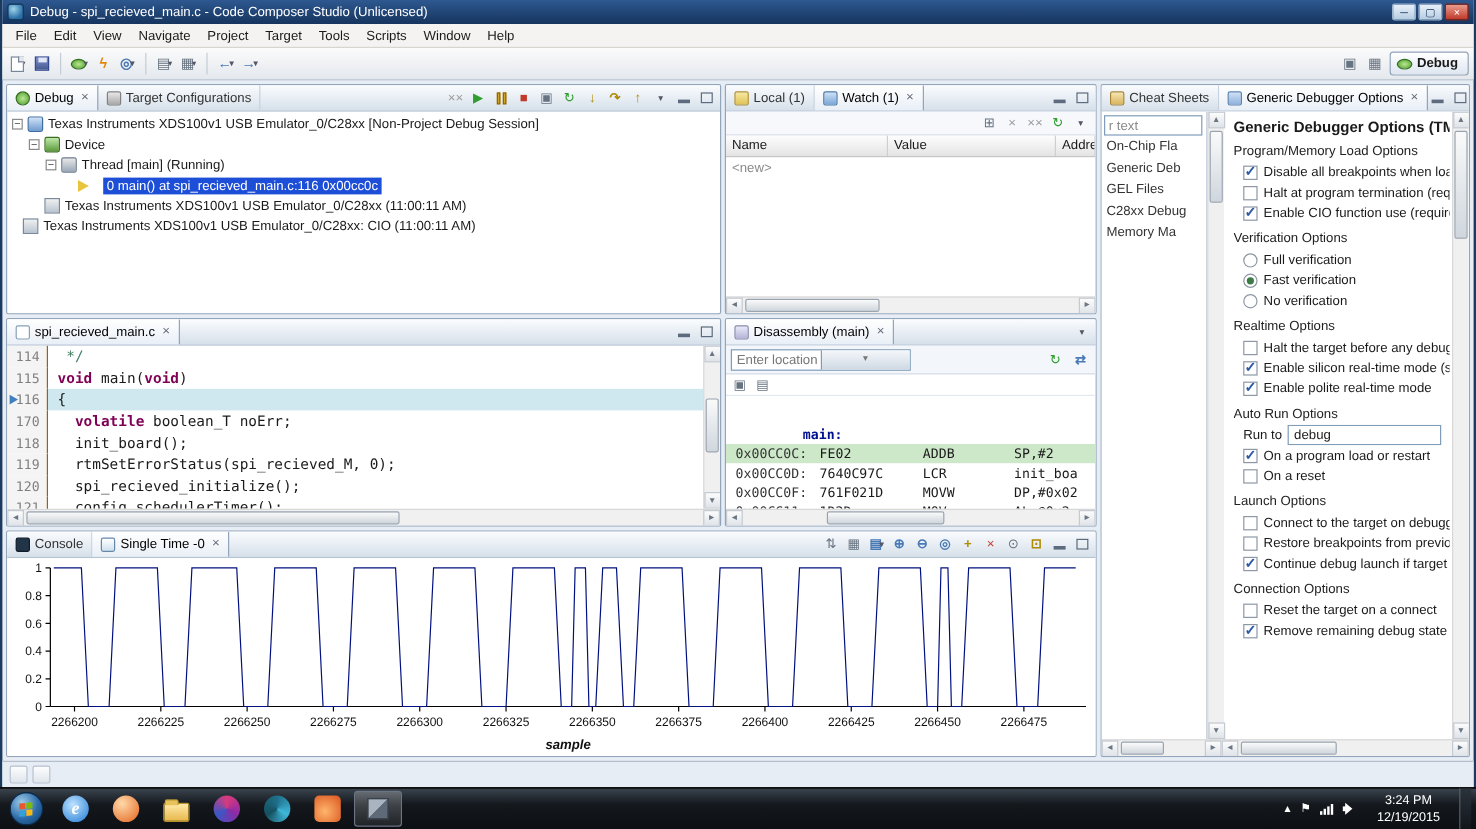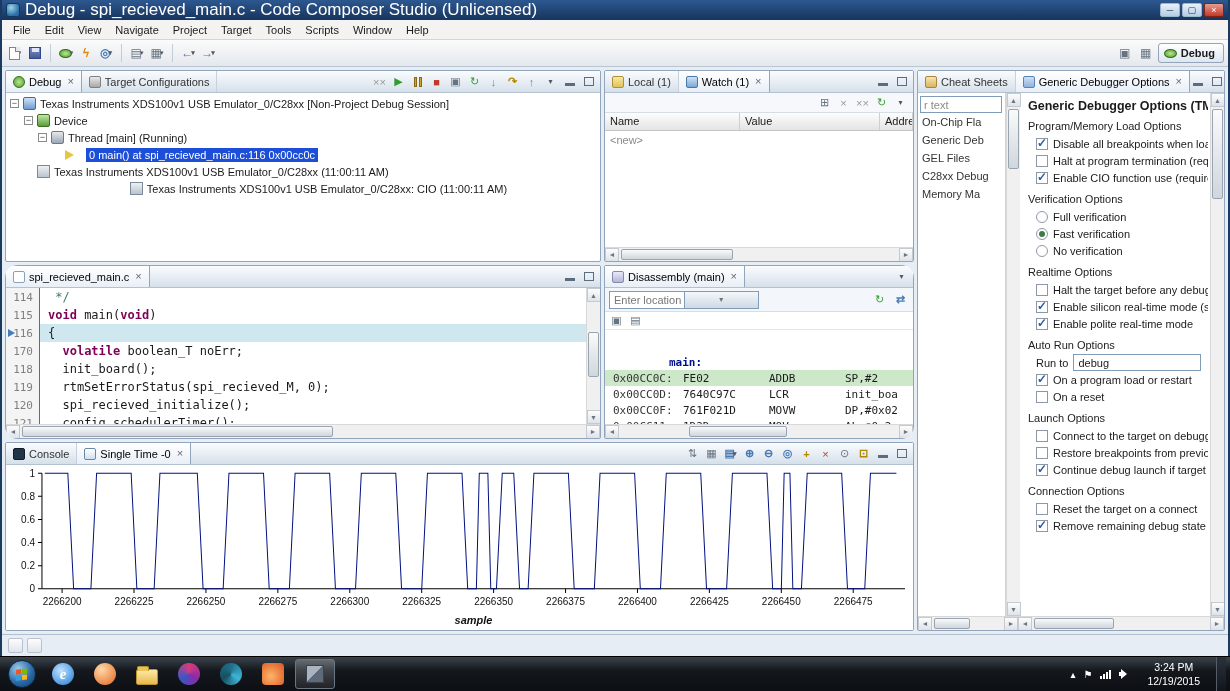--- a/index.html
+++ b/index.html
@@ -7,21 +7,21 @@
   body { font-family:"Liberation Sans", sans-serif; font-size:11px; color:#1a1a1a; background:#000; }
   .screen { width:1230px; height:691px; display:flex; flex-direction:column; }
 
   
   .app-window { height:656px; display:flex; flex-direction:column; background:#e7edf5;
     border-left:2px solid #1b3a5f; border-right:2px solid #1b3a5f; }
   .titlebar { height:20px; flex:0 0 20px; background:linear-gradient(180deg,#2c5586,#173least 0%); background:linear-gradient(180deg,#2d5890,#16345e);
     display:flex; align-items:center; padding:0 4px; color:#fff; }
   .app-icon { width:14px; height:14px; margin-right:5px; border-radius:3px;
     background:radial-gradient(circle at 35% 30%,#9fd3e8,#2a6fa8 70%); border:1px solid #0f3a5e; }
-  .titlebar .title { flex:1; font-size:17px; white-space:nowrap; overflow:hidden; }
+  .titlebar .title { flex:1; font-size:11px; white-space:nowrap; overflow:hidden; }
   .win-buttons { display:flex; gap:2px; }
   .winbtn { width:20px; height:14px; border:1px solid #9db6cf; border-radius:2px; font-size:9px; line-height:12px;
     text-align:center; color:#12304f; background:linear-gradient(#e8f1f9,#b6cde2); }
   .winbtn.close { background:linear-gradient(#e99c8d,#c0392b); color:#fff; border-color:#7e2318; }
 
   .menubar { height:20px; flex:0 0 20px; background:#f4f3f1; border-bottom:1px solid #d8d5cf;
     display:flex; align-items:center; padding-left:4px; }
   .menu-item { padding:2px 7px; white-space:nowrap; }
 
   .toolbar { height:27px; flex:0 0 27px; background:linear-gradient(#fbfbfb,#e4e8ed);
@@ -45,21 +45,21 @@
   .pausebars i { width:3px; height:10px; background:#d1a32a; border:1px solid #8a6a10; }
   .toolbar-right { margin-left:auto; display:flex; align-items:center; gap:3px; }
   .persp-chip { display:flex; align-items:center; gap:4px; border:1px solid #93a5ba; border-radius:3px;
     background:linear-gradient(#ffffff,#dde6f0); padding:1px 8px 1px 5px; height:20px; font-weight:bold; }
 
   
   .workbench { flex:1; display:flex; gap:3px; padding:3px; overflow:hidden; }
   .left-col { flex:1; display:flex; flex-direction:column; gap:3px; overflow:hidden; }
   .right-col { flex:0 0 308px; display:flex; overflow:hidden; }
   .row-top { flex:0 0 192px; display:flex; gap:3px; overflow:hidden; }
-  .row-mid { flex:0 0 174px; display:flex; gap:3px; overflow:hidden;border-radius:13px; }
+  .row-mid { flex:0 0 174px; display:flex; gap:3px; overflow:hidden; }
 
   .panel { border:1px solid #93a5ba; border-radius:2px; background:#fff; display:flex; flex-direction:column; overflow:hidden; }
   .ph { height:22px; flex:0 0 22px; background:linear-gradient(#fafcfe,#d6e0ea); border-bottom:1px solid #b3c1d1;
     display:flex; align-items:center; overflow:hidden; }
   .tab { display:flex; align-items:center; padding:0 7px; height:100%; border-right:1px solid #c6d1dd; color:#333; white-space:nowrap; }
   .tab.active { background:linear-gradient(#ffffff,#e9eff7); border-right:1px solid #93a5ba; color:#000; }
   .tabicon { width:12px; height:12px; margin-right:4px; flex:0 0 12px; border-radius:2px; }
   .tabicon.bug { background:radial-gradient(#b8e890,#4e9a2e); border:1px solid #356e1e; border-radius:50%; }
   .tabicon.config { background:linear-gradient(#e8e8e8,#a8a8a8); border:1px solid #808080; }
   .tabicon.table { background:linear-gradient(#f7e9a0,#e0c25a); border:1px solid #b09030; }
@@ -321,21 +321,21 @@
                 <div class="trow sel" style="padding-left: 46px;">
                   <span class="exp hid"></span>
                   <span class="ti stack-frame"></span>
                   <span class="tlabel">0 main() at spi_recieved_main.c:116 0x00cc0c</span>
                 </div>
                 <div class="trow" style="padding-left: 18px;">
                   <span class="exp hid"></span>
                   <span class="ti process"></span>
                   <span class="tlabel">Texas Instruments XDS100v1 USB Emulator_0/C28xx (11:00:11 AM)</span>
                 </div>
-                <div class="trow" style="padding-left: 18px; justify-content: center;">
+                <div class="trow" style="">
                   <span class="exp hid"></span>
                   <span class="ti process"></span>
                   <span class="tlabel">Texas Instruments XDS100v1 USB Emulator_0/C28xx: CIO (11:00:11 AM)</span>
                 </div>
               </div>
           </div>
 
           <div class="panel" style="flex:1;justify-content:center;">
             <div class="ph">
               <span id="vars-tabs" style="display:flex;height:100%;">

